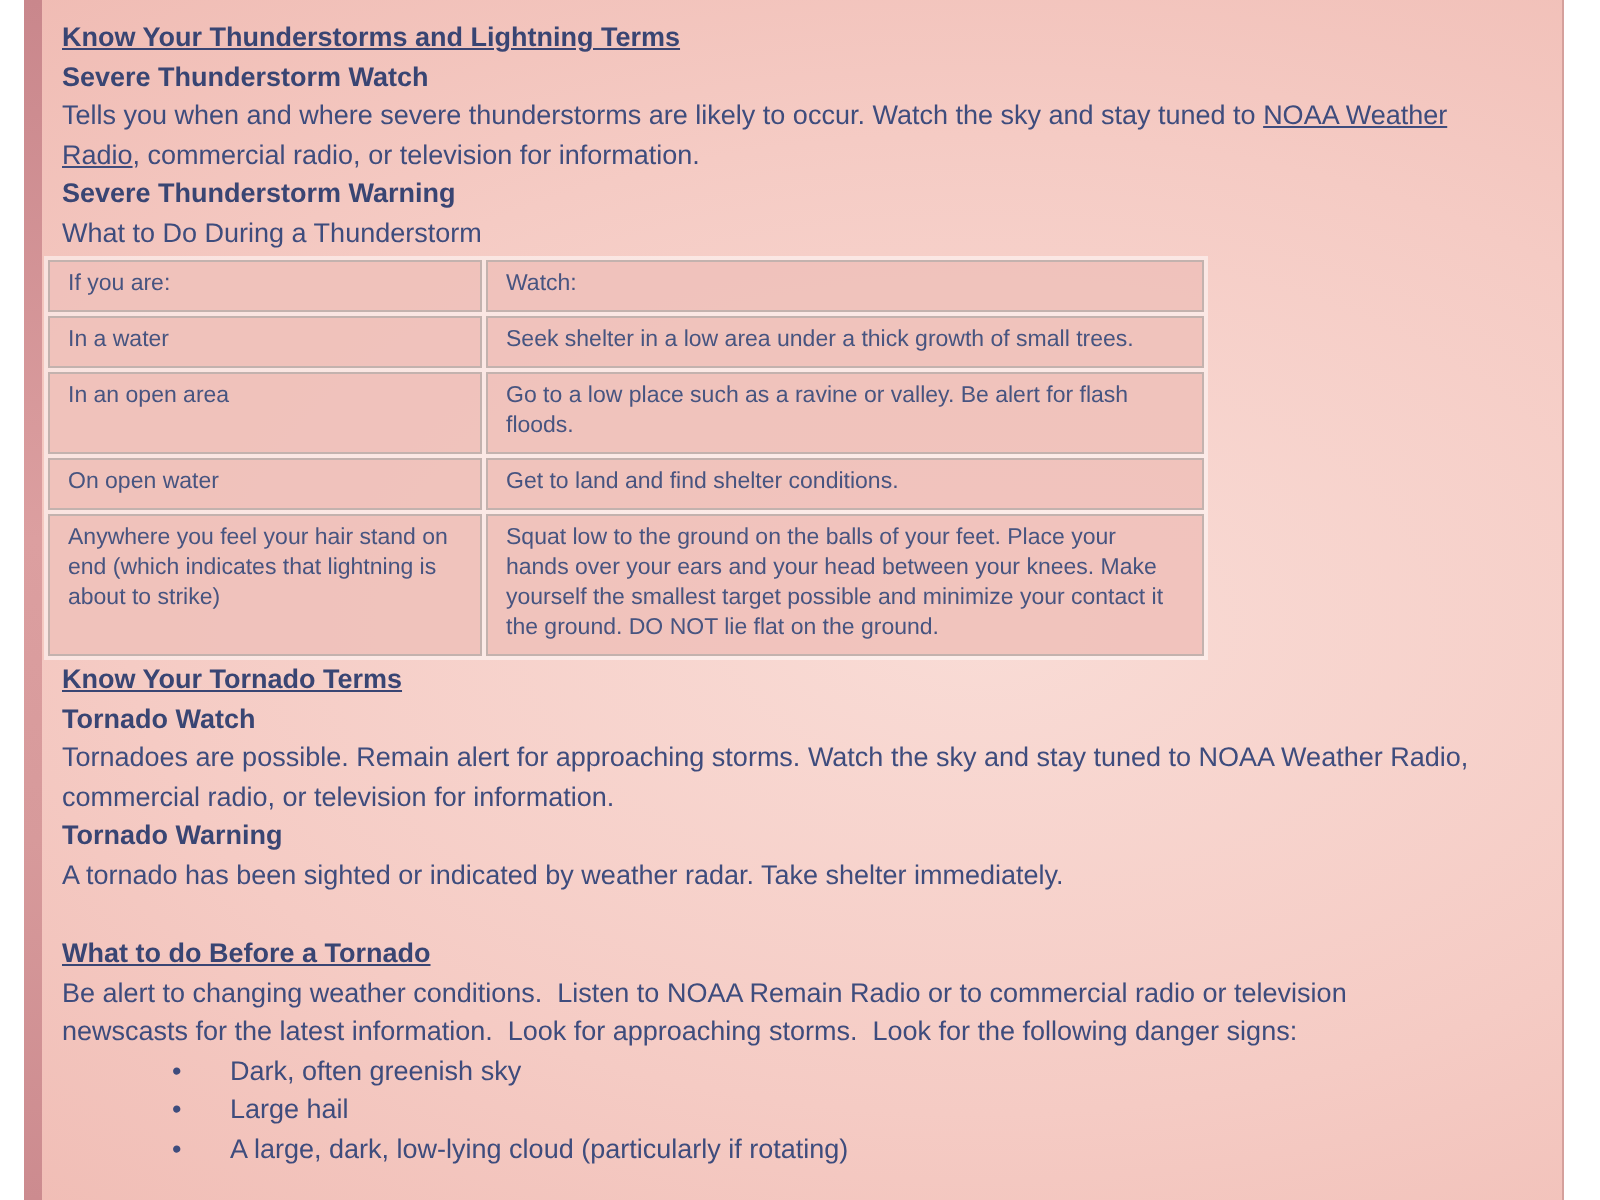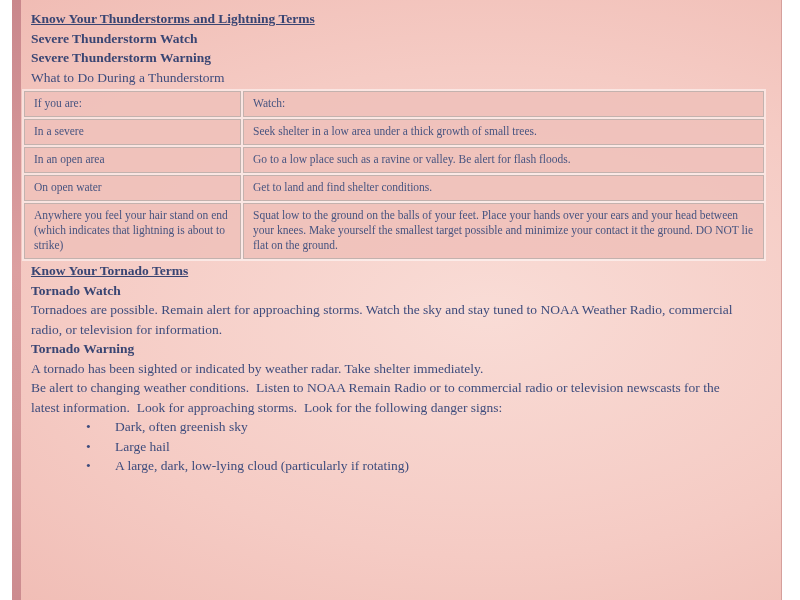--- a/index.html
+++ b/index.html
@@ -1,15 +1,15 @@
 <!DOCTYPE html>
 <html><head>
 <meta charset="utf-8">
 <style>
-  * { box-sizing: border-box; font-family: Liberation Serif, serif; }
+  * { box-sizing: border-box; }
   html, body { margin: 0; padding: 0; }
   body {
     width: 800px; height: 600px;
     overflow: hidden;
     background: #ffffff;
     font-family: "Liberation Sans", sans-serif;
     position: relative;
   }
   .page {
     position: absolute;
@@ -42,21 +42,21 @@
   .bold-title { font-weight: bold; color: #394573; }
   .doc-link { color: #3e4c7d; text-decoration: underline; cursor: pointer; }
   .prewrap { white-space: pre-wrap; }
   .mt-sec1 { }
   .mt-sec2 { margin-top: 20px; }
 
   .storm-table {
     border-collapse: separate;
     border-spacing: 2px;
     background: rgba(255, 255, 255, 0.5);
-    width: 744px;
+    width: 582px;
     margin-left: -9px;
     margin-top: 2px;
     table-layout: fixed;
   }
   .storm-table td {
     border: 1px solid #c3b2ae;
     background: rgba(238, 185, 178, 0.8);
     padding: 4px 9px 5px 9px;
     font-size: 11.5px;
     line-height: 15px;
@@ -85,38 +85,39 @@
 
 <div class="page">
   <div class="accent-strip"></div>
 
   <div class="content">
 
     <h2 class="heading">Know Your Thunderstorms and Lightning Terms</h2>
 
     <p class="bold-title">Severe Thunderstorm Watch</p>
 
+    <p><span>Tells you when and where severe thunderstorms are likely to occur. Watch the sky and stay tuned to </span><a class="doc-link">NOAA Weather Radio</a><span>, commercial radio, or television for information.</span></p>
 
     <p class="bold-title">Severe Thunderstorm Warning</p>
 
 
     <p>What to Do During a Thunderstorm</p>
 
     <table class="storm-table">
       <colgroup>
           <col class="c1">
           <col class="c2">
         </colgroup>
       <tbody>
         <tr>
           <td>If you are:</td>
           <td>Watch:</td>
         </tr>
         <tr>
-          <td>In a severe</td>
+          <td>In a water</td>
           <td>Seek shelter in a low area under a thick growth of small trees.</td>
         </tr>
         <tr>
           <td>In an open area</td>
           <td>Go to a low place such as a ravine or valley. Be alert for flash floods.</td>
         </tr>
         <tr>
           <td>On open water</td>
           <td>Get to land and find shelter conditions.</td>
         </tr>
@@ -130,20 +131,21 @@
     <h2 class="heading mt-sec1">Know Your Tornado Terms</h2>
 
     <p class="bold-title">Tornado Watch</p>
 
     <p>Tornadoes are possible. Remain alert for approaching storms. Watch the sky and stay tuned to NOAA Weather Radio, commercial radio, or television for information.</p>
 
     <p class="bold-title">Tornado Warning</p>
 
     <p>A tornado has been sighted or indicated by weather radar. Take shelter immediately.</p>
 
+    <h2 class="heading mt-sec2">What to do Before a Tornado</h2>
 
     <p class="prewrap">Be alert to changing weather conditions.  Listen to NOAA Remain Radio or to commercial radio or television newscasts for the latest information.  Look for approaching storms.  Look for the following danger signs:</p>
 
     <ul class="danger-list">
       <li><span class="bullet-dot">•</span><span>Dark, often greenish sky</span></li>
       <li><span class="bullet-dot">•</span><span>Large hail</span></li>
       <li><span class="bullet-dot">•</span><span>A large, dark, low-lying cloud (particularly if rotating)</span></li>
     </ul>
 
   </div>

